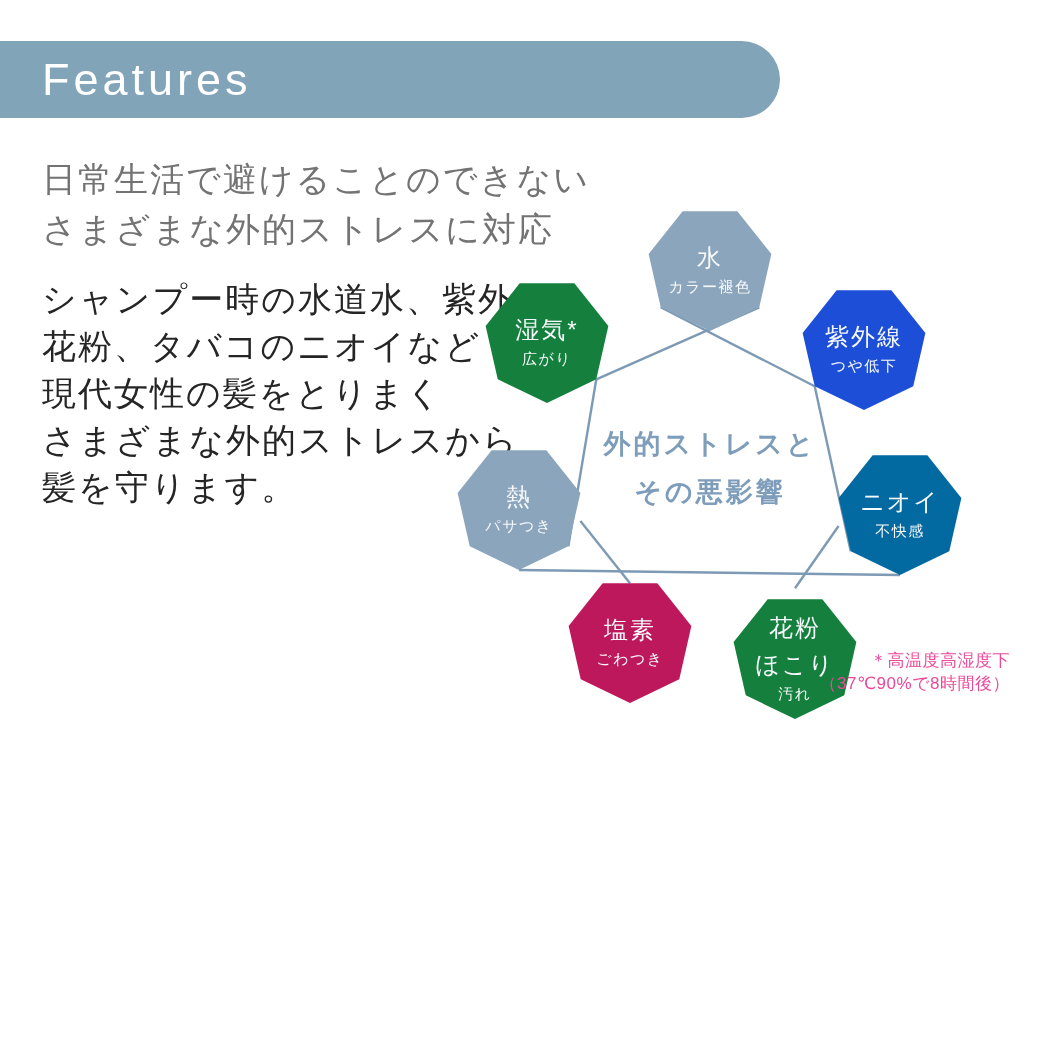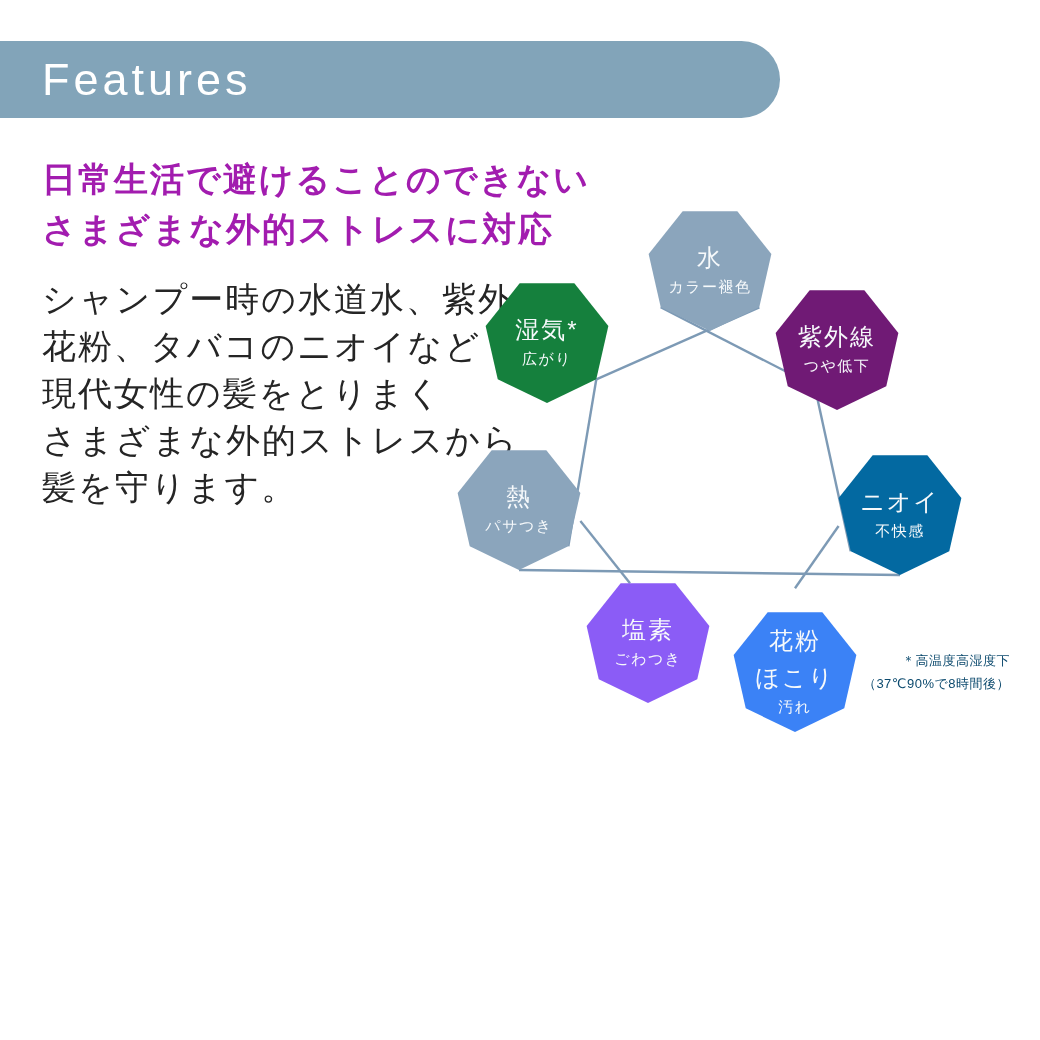--- a/index.html
+++ b/index.html
@@ -6,21 +6,21 @@
   #page{position:relative;width:1040px;height:1040px;background:#ffffff;overflow:hidden;
         font-family:"Liberation Sans","DejaVu Sans",sans-serif;}
 
   
   .banner{position:absolute;left:0;top:41px;width:780px;height:77px;
           background:#82a4b9;border-radius:0 38.5px 38.5px 0;}
   .banner-label{position:absolute;left:42px;top:0;height:77px;line-height:77px;
           color:#ffffff;font-size:45px;font-weight:200;letter-spacing:4px;}
 
   
-  .h-block{position:absolute;left:42px;color:#a21caf;font-size:34px;font-weight:700;
+  .h-block{position:absolute;left:42px;color:#737373;font-size:34px;font-weight:400;
           line-height:50px;letter-spacing:2px;white-space:pre-line;}
   .b-block{position:absolute;left:42px;color:#252525;font-size:34px;font-weight:400;
           line-height:47px;letter-spacing:2px;white-space:pre-line;}
   #heading1{top:154px;}
   #body1{top:276px;}
   #heading2{top:694px;}
   #body2{top:808px;}
 
   
   #ring-svg{position:absolute;left:0;top:0;width:1040px;height:1040px;z-index:1;}
@@ -29,21 +29,21 @@
         display:flex;flex-direction:column;align-items:center;justify-content:center;
         text-align:center;color:#f6f9fb;}
   .node-main{font-size:24px;font-weight:300;letter-spacing:2px;line-height:37px;white-space:pre-line;}
   .node-sub{font-size:15px;font-weight:300;letter-spacing:1.5px;line-height:21px;}
 
   .center-label{position:absolute;left:535px;top:420px;width:350px;z-index:2;
         text-align:center;font-size:27px;font-weight:700;letter-spacing:3px;
         line-height:48px;white-space:pre-line;}
 
   .footnote{position:absolute;right:30px;top:649px;z-index:3;text-align:right;
-        color:#0c4a6e;font-size:13px;font-weight:400;line-height:23px;
+        color:#ec4899;font-size:17px;font-weight:400;line-height:23px;
         letter-spacing:0.5px;white-space:pre-line;}
 </style>
 </head>
 <body>
 
 <div id="page">
 
   <div class="banner" style="background: rgb(130, 164, 185);">
     <div class="banner-label">Features</div>
   </div>
@@ -69,42 +69,44 @@
 
   <div id="diagram-nodes">
       <div class="node" style="left: 647px; top: 205px; background: rgb(139, 165, 188);">
         <div class="node-main">水</div>
         <div class="node-sub">カラー褪色</div>
       </div>
       <div class="node" style="left: 484px; top: 277px; background: #15803d;">
         <div class="node-main">湿気*</div>
         <div class="node-sub">広がり</div>
       </div>
-      <div class="node" style="left: 774px; top: 284px; background: #701a75;">
+      <div class="node" style="left: 801px; top: 284px; background: #1d4ed8;">
         <div class="node-main">紫外線</div>
         <div class="node-sub">つや低下</div>
       </div>
       <div class="node" style="left: 456px; top: 444px; background: rgb(139, 165, 188);">
         <div class="node-main">熱</div>
         <div class="node-sub">パサつき</div>
       </div>
       <div class="node" style="left: 837px; top: 449px; background: #0369a1;">
         <div class="node-main">ニオイ</div>
         <div class="node-sub">不快感</div>
       </div>
-      <div class="node" style="left: 585px; top: 577px; background: #8b5cf6;">
+      <div class="node" style="left: 567px; top: 577px; background: #be185d;">
         <div class="node-main">塩素</div>
         <div class="node-sub">ごわつき</div>
       </div>
-      <div class="node" style="left: 732px; top: 606px; background: #3b82f6;">
+      <div class="node" style="left: 732px; top: 593px; background: #15803d;">
         <div class="node-main">花粉
 ほこり</div>
         <div class="node-sub">汚れ</div>
       </div>
     </div>
 
+  <div class="center-label" style="color: rgb(126, 157, 186);">外的ストレスと
+その悪影響</div>
 
   <div class="footnote">＊高温度高湿度下
 （37℃90%で8時間後）</div>
 
 
 
 </div>
 
 </body></html>

